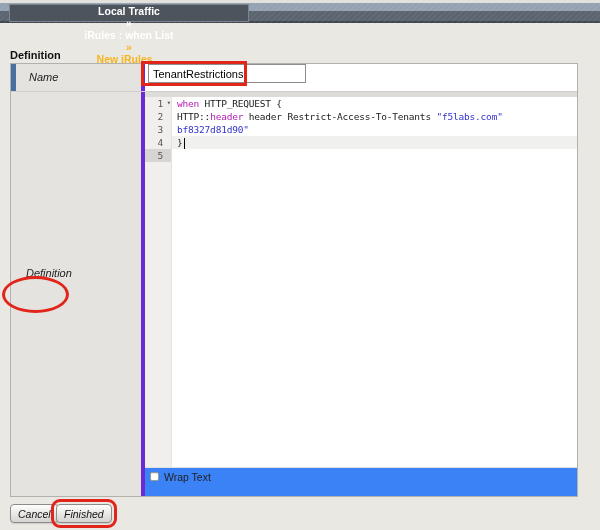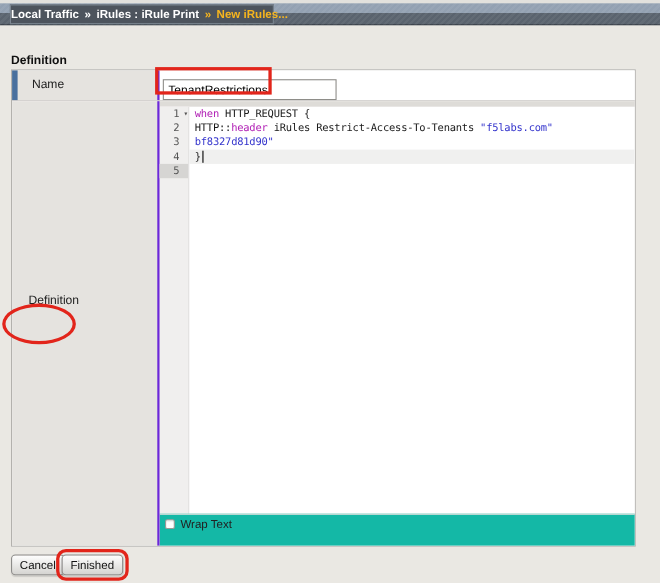--- a/index.html
+++ b/index.html
@@ -8,38 +8,38 @@
 
   
   .top-strip{position:absolute;left:0;top:0;width:600px;height:3px;background:#e2e1dd;}
   .header-bar{position:absolute;left:0;top:3px;width:600px;height:20px;
     background:linear-gradient(to bottom,var(--header-light) 0 42%,var(--header-dark) 42% 92%,var(--header-edge) 92% 100%);}
   .header-bar:after{content:"";position:absolute;inset:0;
     background:repeating-linear-gradient(135deg,rgba(255,255,255,.05) 0 2px,transparent 2px 4px);}
   .crumb-box{position:absolute;left:9px;top:4px;width:240px;height:18px;box-sizing:border-box;
     background:var(--breadcrumb-box-bg);border:1px solid var(--breadcrumb-box-border);
     display:flex;align-items:center;padding-left:0;z-index:2;
-    font-size:10.5px;font-weight:bold;color:#fff;white-space:nowrap;}
+    font-size:10.5px;font-weight:bold;color:#fff;white-space:nowrap;flex-direction:column;}
   .crumb-sep{margin:0 5px;color:#fff;}
   .crumb-sep.hl,.crumb-current{color:var(--breadcrumb-highlight);}
 
   
   .section-title{position:absolute;left:10px;top:49px;font-size:11px;font-weight:bold;color:#111;}
   .prop-table{position:absolute;left:10px;top:63px;width:568px;height:434px;box-sizing:border-box;
     border:1px solid #b3b1ad;background:#fff;display:flex;flex-direction:column;}
   .row{display:flex;}
   .row-name{height:27px;border-bottom:1px solid #cfcdc9;}
   .row-def{flex:1;min-height:0;}
   .label-cell{width:134px;box-sizing:border-box;background:var(--cell-bg);
-    border-right:2px solid #6d28d9;position:relative;font-size:11px;color:#222;}
+    border-right:4px solid #6d28d9;position:relative;font-size:11px;color:#222;font-style:italic;}
   .row-name .label-cell{line-height:26px;padding-left:18px;}
   .name-accent{position:absolute;left:0;top:0;width:5px;height:100%;background:var(--accent-blue);}
   .def-label{position:absolute;left:15px;top:175px;}
   .value-cell{flex:1;min-width:0;background:#fff;}
-  .row-name .value-cell{display:flex;align-items:flex-end;}
+  .row-name .value-cell{display:flex;align-items:flex-start;}
   .name-input{margin-left:3px;width:152px;height:17px;border:1px solid #8e8d89;
     font-family:"Liberation Sans",sans-serif;font-size:11px;padding:0 0 0 4px;background:#fff;color:#000;}
 
   
   .row-def .value-cell{display:flex;flex-direction:column;background:#dedcd8;padding-top:5px;}
   .editor{flex:1;min-height:0;display:flex;flex-direction:column;background:#fff;}
   .editor-main{flex:1;min-height:0;display:flex;
     font-family:"DejaVu Sans Mono","Liberation Mono",monospace;font-size:9.5px;letter-spacing:-0.2px;}
   .gutter{width:27px;box-sizing:border-box;background:#f0efee;border-right:1px solid #e3e2e0;}
   .gutter-cell{position:relative;height:13px;line-height:13px;text-align:right;
@@ -47,51 +47,51 @@
   .gutter-cell.active{background:#d6d5d3;}
   .fold{position:absolute;right:0;top:0;font-size:7px;color:#555;letter-spacing:0;}
   .code-area{flex:1;min-width:0;overflow:hidden;}
   .code-line{height:13px;line-height:13px;padding-left:5px;white-space:pre;color:#1a1a1a;}
   .code-line.active{background:#f0f0ef;}
   .tok-keyword{color:var(--code-keyword);}
   .tok-string{color:var(--code-string);}
   .tok-plain{color:#1a1a1a;margin-top:20px;}
   .cursor{display:inline-block;width:1px;height:11px;background:#000;vertical-align:middle;margin-left:1px;}
 
-  .editor-footer{height:29px;box-sizing:border-box;background:#14b8a6;border-top:1px solid #e2e0dc;
+  .editor-footer{height:29px;box-sizing:border-box;background:#3b82f6;border-top:1px solid #e2e0dc;
     padding:2px 0 0 5px;}
   .cb-row{display:flex;align-items:center;height:13px;font-size:10.5px;color:#222;}
   .cb{width:9px;height:9px;box-sizing:border-box;border:1px solid #9a9996;border-radius:2px;
     background:#fff;margin-right:5px;box-shadow:inset 0 1px 1px rgba(0,0,0,.1);}
 
   
   .btn{position:absolute;top:504px;height:19px;box-sizing:border-box;padding:0 7px;
     font-family:"Liberation Sans",sans-serif;font-size:10.5px;color:#111;
     background:linear-gradient(to bottom,#fefefe,#d5d4d1);
-    border:1px solid #8d8c8a;border-radius:4px;box-shadow:0 1px 1px rgba(0,0,0,.12);}
+    border:1px solid #8d8c8a;border-radius:4px;box-shadow:0 1px 1px rgba(0,0,0,.12);font-style:italic;}
   .btn-cancel{left:10px;}
   .btn-finished{left:56px;outline:3px solid var(--annotation-red);outline-offset:2px;}
 
   
   .ann{position:absolute;border:3px solid var(--annotation-red);z-index:5;}
   .ann-name{left:141px;top:61px;width:100px;height:19px;}
   .ann-def{left:2px;top:276px;width:61px;height:31px;border-radius:50%;}
 </style>
 </head>
 <body>
 
 <div id="page">
 
   <div class="top-strip"></div>
   <div class="header-bar"></div>
 
   <div class="crumb-box">
     <span>Local Traffic</span>
     <span class="crumb-sep">»</span>
-    <span>iRules : iRule Print</span>
+    <span>iRules : when List</span>
     <span class="crumb-sep hl">»</span>
     <span class="crumb-current">New iRules...</span>
   </div>
 
   <div class="section-title">Definition</div>
 
   <div class="prop-table">
 
     <div class="row row-name">
       <div class="label-cell">Name
@@ -111,21 +111,21 @@
           <div class="editor-main">
             <div class="gutter">
                 <div class="gutter-cell">1<span class="fold">▾</span></div>
                 <div class="gutter-cell">2</div>
                 <div class="gutter-cell">3</div>
                 <div class="gutter-cell">4</div>
                 <div class="gutter-cell active">5</div>
               </div>
             <div class="code-area">
                 <div class="code-line"><span class="tok-keyword">when</span><span class="tok-plain"> HTTP_REQUEST {</span></div>
-                <div class="code-line"><span class="tok-plain">HTTP::</span><span class="tok-keyword">header</span><span class="tok-plain"> iRules Restrict-Access-To-Tenants </span><span class="tok-string">"f5labs.com"</span></div>
+                <div class="code-line"><span class="tok-plain">HTTP::</span><span class="tok-keyword">header</span><span class="tok-plain"> header Restrict-Access-To-Tenants </span><span class="tok-string">"f5labs.com"</span></div>
                 <div class="code-line"><span class="tok-string">bf8327d81d90"</span></div>
                 <div class="code-line active"><span class="tok-plain">}</span><span class="cursor"></span></div>
               </div>
           </div>
           <div class="editor-footer">
             <div class="cb-row">
               <span class="cb"></span>
               <span>Wrap Text</span>
             </div>
           </div>

